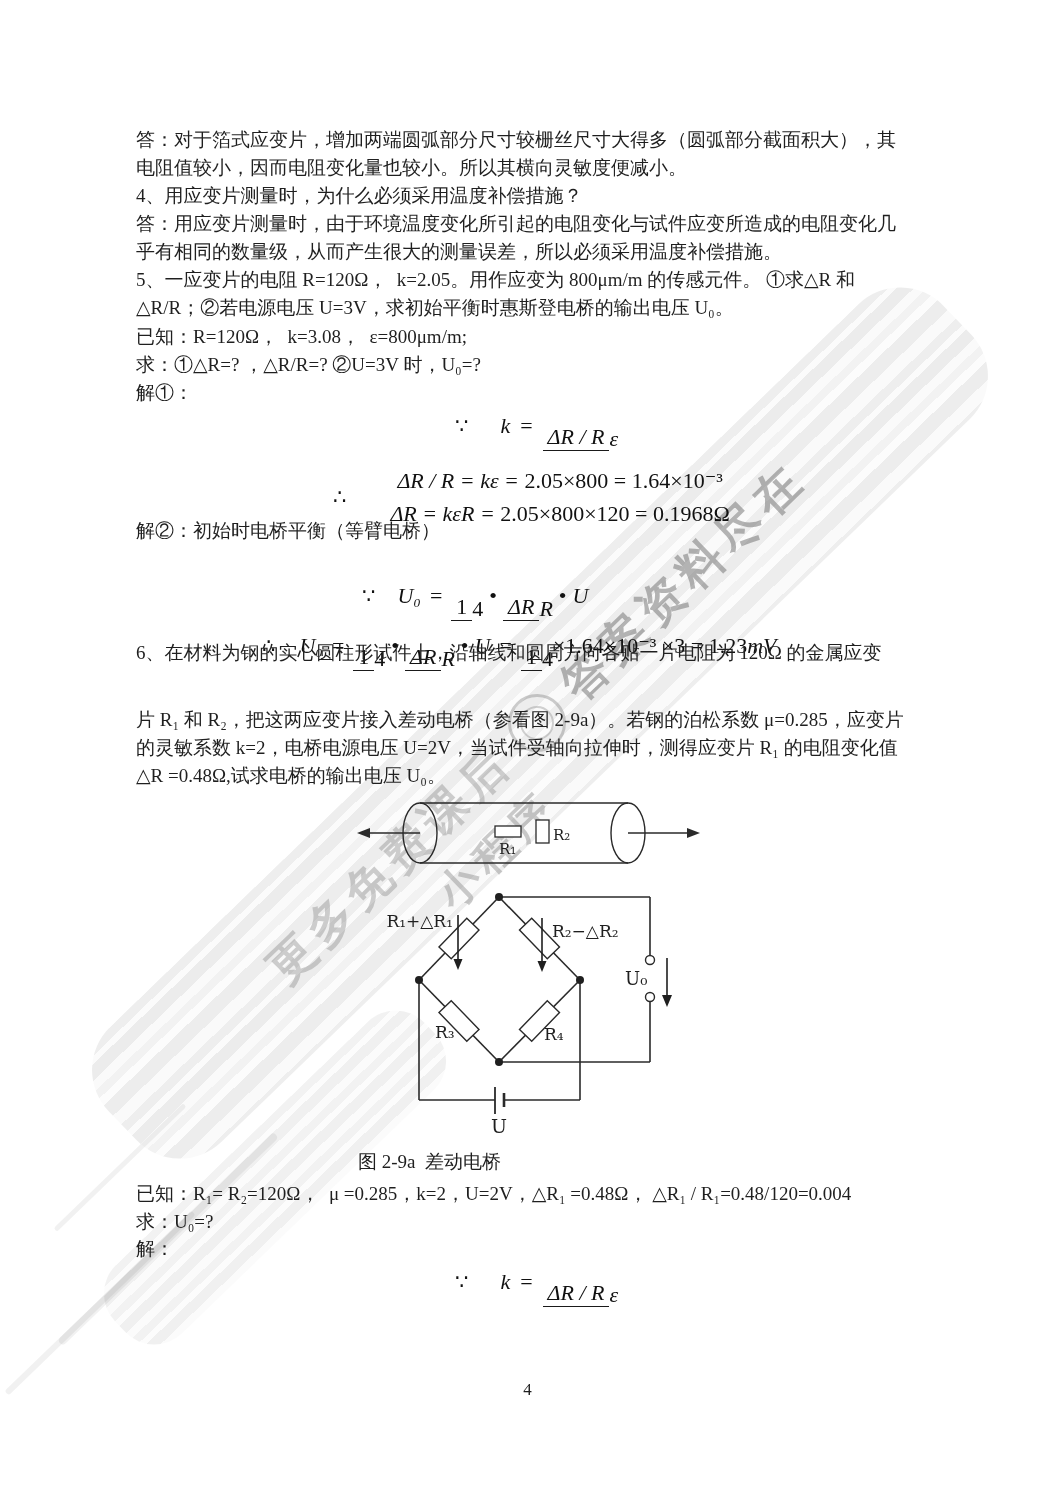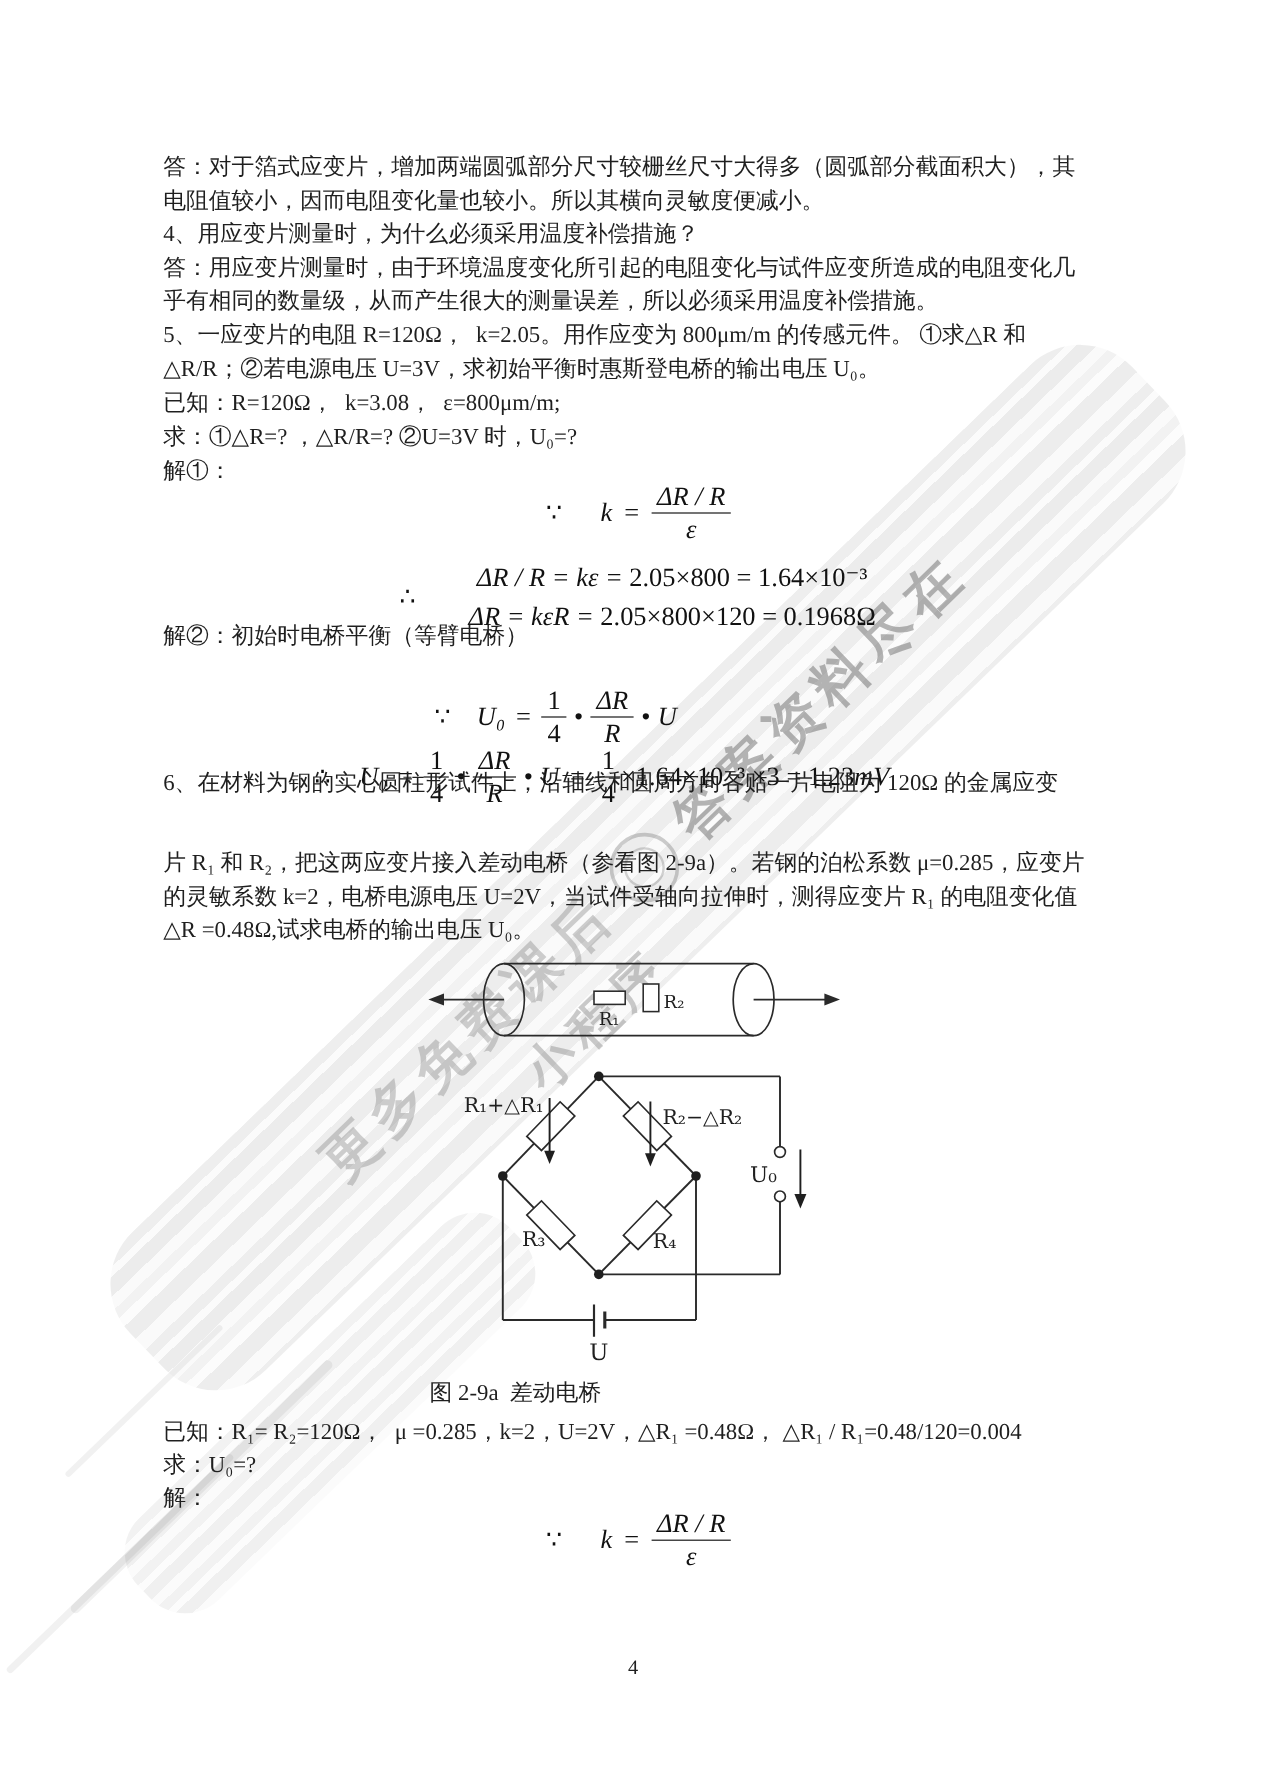--- a/index.html
+++ b/index.html
@@ -52,21 +52,21 @@
   }
   .wm-logo-inner{width:30px;height:30px;border:2px solid rgba(130,130,130,0.35);border-radius:50%;}
   
   .ln{position:absolute;left:136px;font-size:19px;line-height:24px;white-space:pre;z-index:2;}
   .center{left:0;width:859px;text-align:center;}
   
   .fx{position:absolute;display:flex;align-items:center;z-index:2;
       font-size:22px;color:#111;white-space:pre;}
   .it{font-style:italic;}
   .sym{font-style:normal;font-size:21px;}
-  .frac{display:inline-flex;flex-direction:column;align-items:center;line-height:1.08;}
+  .frac{display:inline-flex;flex-direction:row;align-items:center;line-height:1.08;margin-top:23px;}
   .frac .num{padding:0 5px 1px;border-bottom:1.5px solid #1a1a1a;}
   .frac .den{padding-top:1px;}
   .f2col{display:flex;flex-direction:column;gap:7px;align-items:center;}
   
   .fig{position:absolute;z-index:2;}
   .figtext{font-family:"DejaVu Serif","DejaVu Sans",serif;}
   .pagenum{position:absolute;left:0;width:1055px;text-align:center;top:1380px;font-size:17px;z-index:2;}
 </style>
 </head>
 <body>

